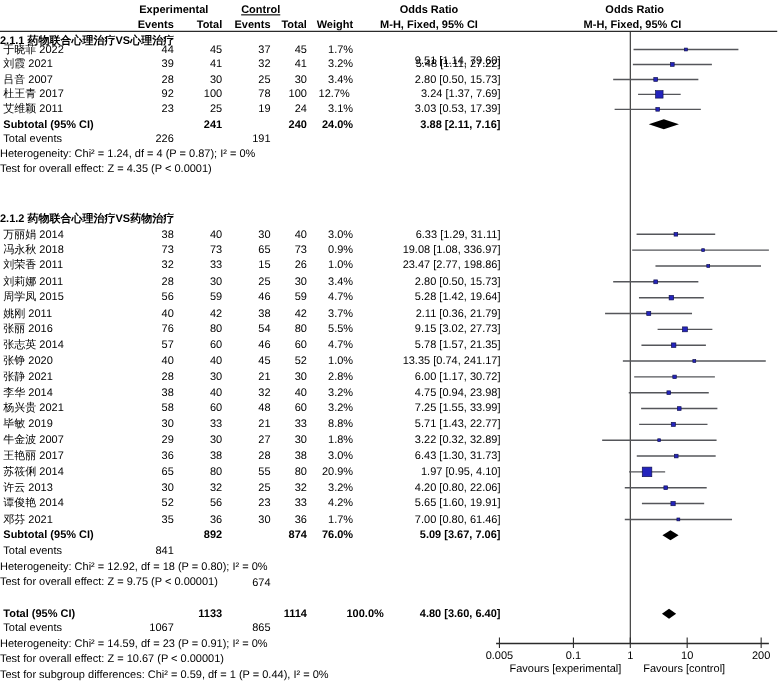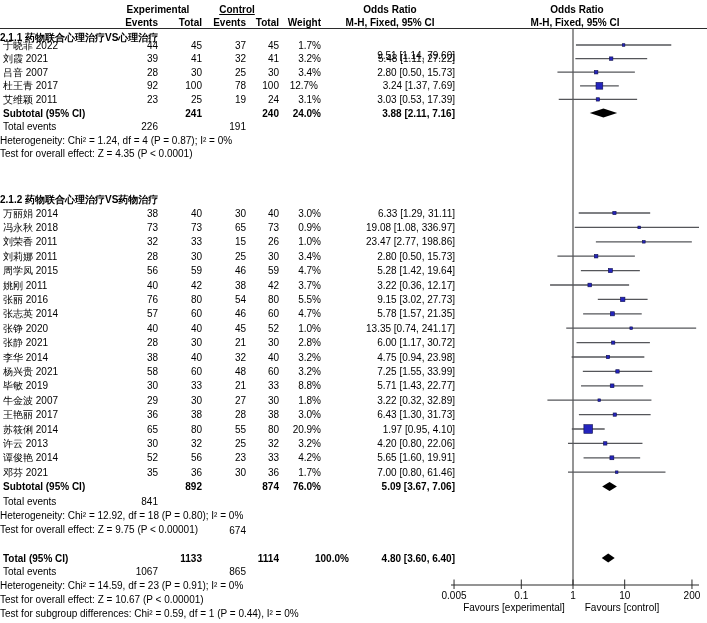--- a/index.html
+++ b/index.html
@@ -142,21 +142,21 @@
         <div class="cell r" style="left: 279px; width: 42px;">4.7%</div>
         <div class="cell r" style="left: 321px; width: 134px;">5.28 [1.42, 19.64]</div>
       </div>
       <div class="row" style="top: 278.5px;">
         <div class="cell" style="left: 3px; width: 110px;">姚刚 2011</div>
         <div class="cell r" style="left: 113px; width: 45px;">40</div>
         <div class="cell r" style="left: 158px; width: 44px;">42</div>
         <div class="cell r" style="left: 202px; width: 44px;">38</div>
         <div class="cell r" style="left: 246px; width: 33px;">42</div>
         <div class="cell r" style="left: 279px; width: 42px;">3.7%</div>
-        <div class="cell r" style="left: 321px; width: 134px;">3.22 [0.36, 12.17]</div>
+        <div class="cell r" style="left: 321px; width: 134px;">2.11 [0.36, 21.79]</div>
       </div>
       <div class="row" style="top: 292.9px;">
         <div class="cell" style="left: 3px; width: 110px;">张丽 2016</div>
         <div class="cell r" style="left: 113px; width: 45px;">76</div>
         <div class="cell r" style="left: 158px; width: 44px;">80</div>
         <div class="cell r" style="left: 202px; width: 44px;">54</div>
         <div class="cell r" style="left: 246px; width: 33px;">80</div>
         <div class="cell r" style="left: 279px; width: 42px;">5.5%</div>
         <div class="cell r" style="left: 321px; width: 134px;">9.15 [3.02, 27.73]</div>
       </div>

